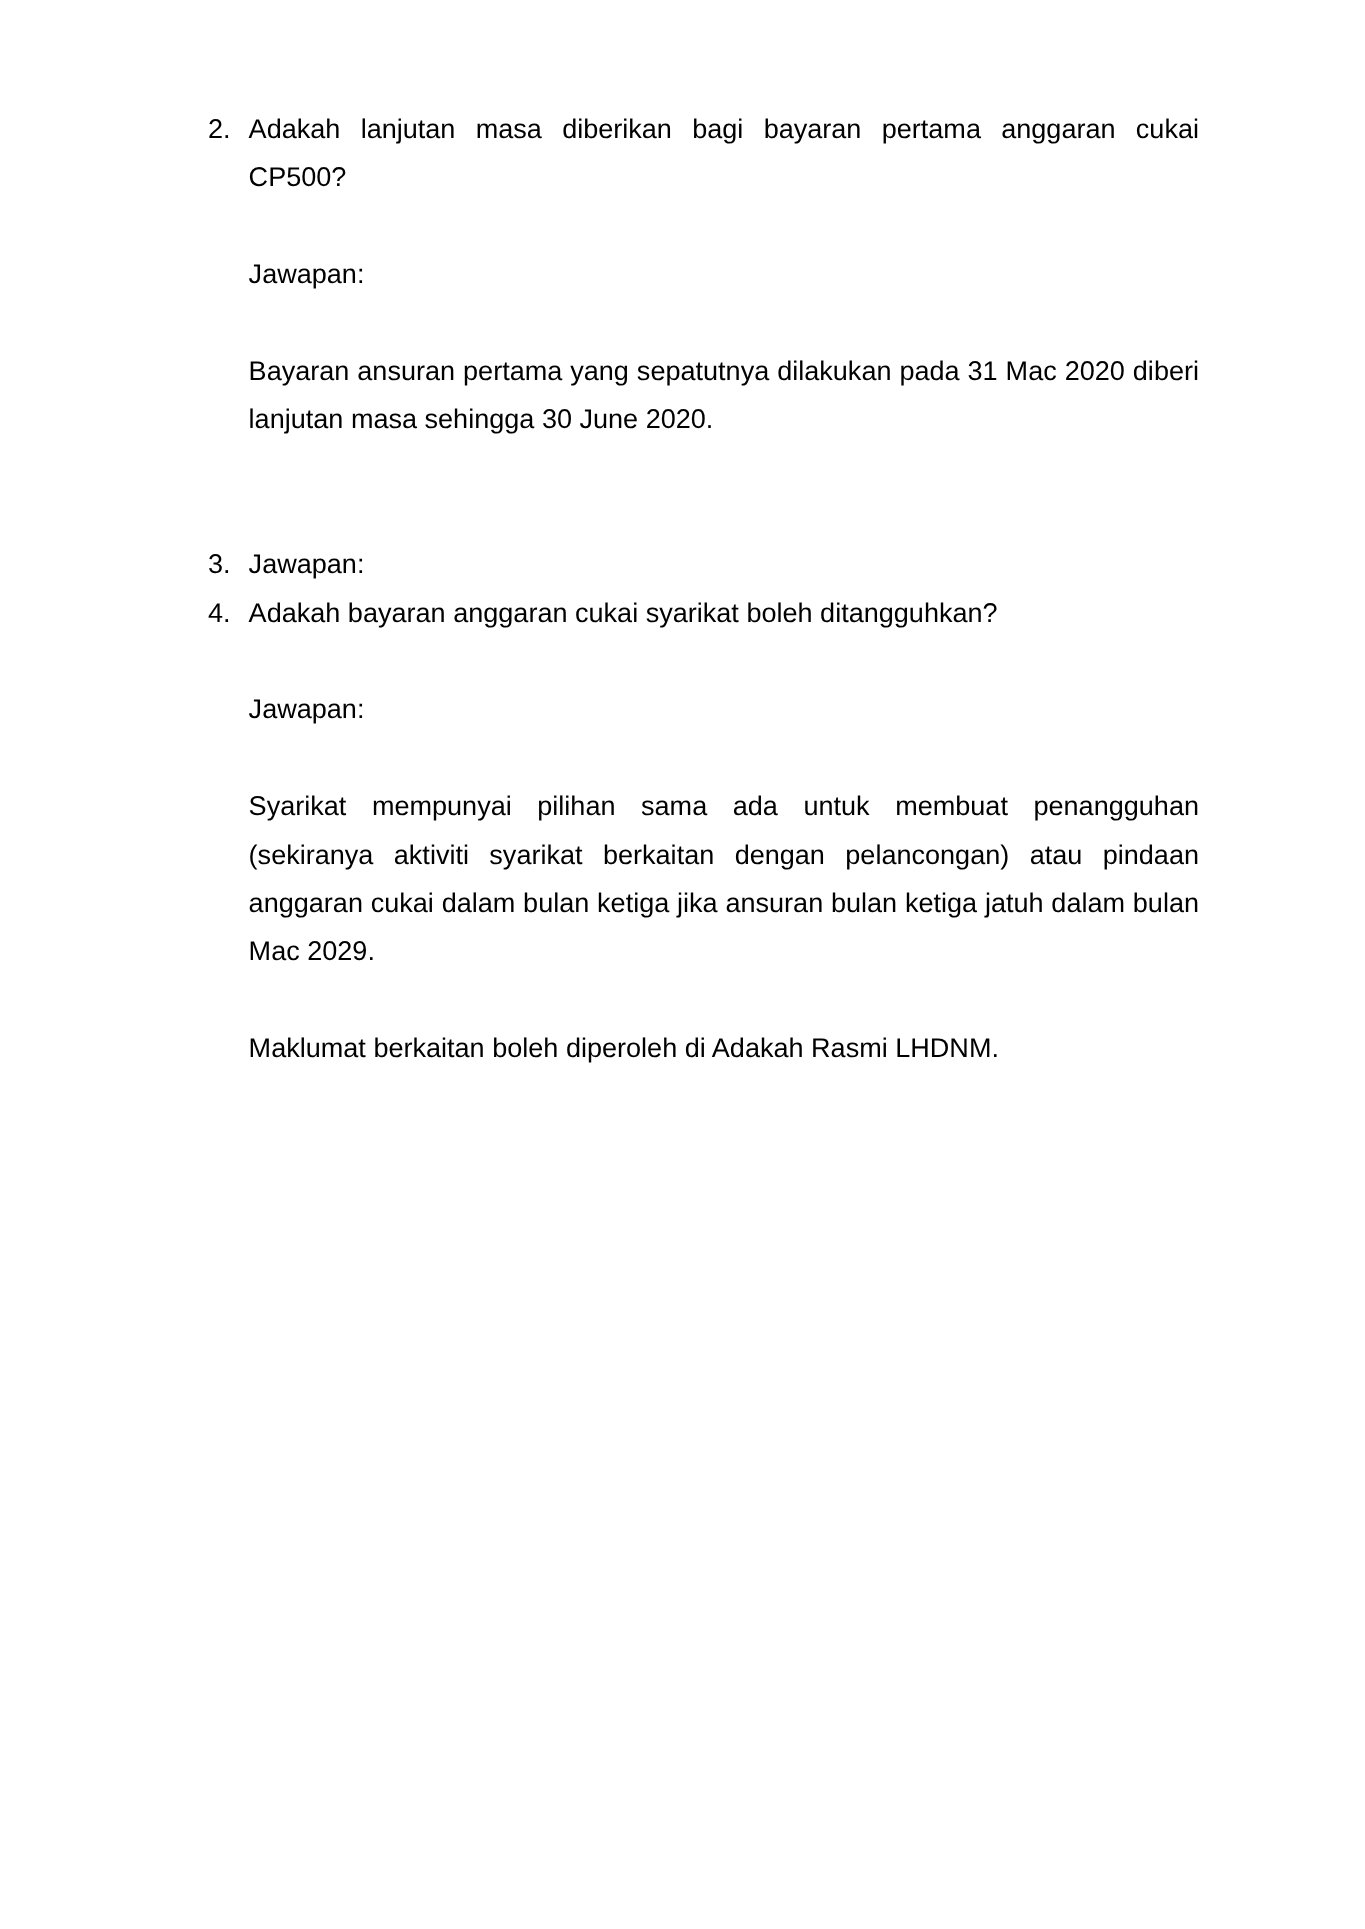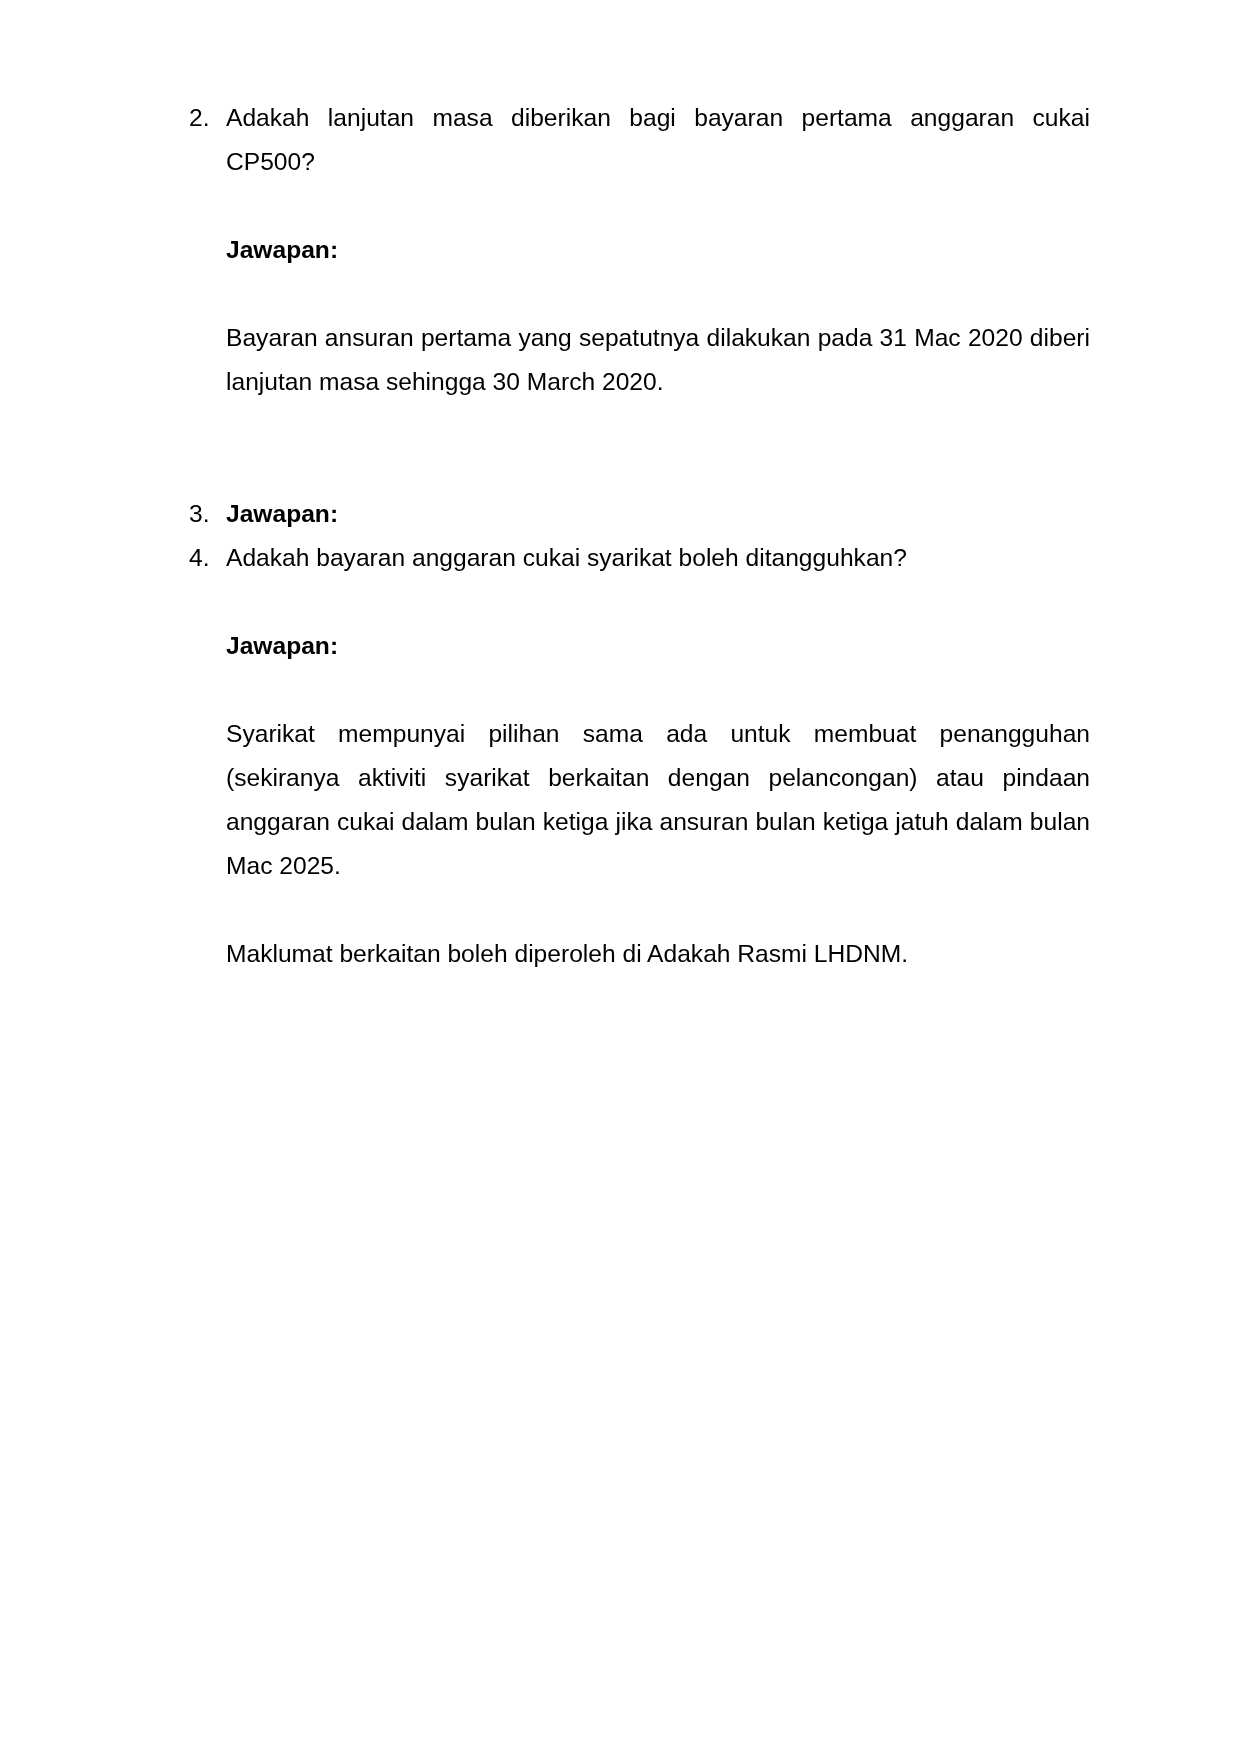--- a/index.html
+++ b/index.html
@@ -50,50 +50,50 @@
     text-align: justify;
     text-align-last: left;
   }
   p.para:last-child {
     margin-bottom: 0;
   }
   p.single {
     text-align: center;
   }
   .answer-label {
-    font-weight: bold;
+    font-weight: normal;
     text-align: left;
   }
 </style>
 </head>
 <body>
 
 <div class="page">
   <div class="content">
 
     <div class="item gap-large">
       <div class="num">2.</div>
       <div class="body">
         <p class="para">Adakah lanjutan masa diberikan bagi bayaran pertama anggaran cukai CP500?</p>
         <p class="para answer-label">Jawapan:</p>
-        <p class="para">Bayaran ansuran pertama yang sepatutnya dilakukan pada 31 Mac 2020 diberi lanjutan masa sehingga 30 March 2020.</p>
+        <p class="para">Bayaran ansuran pertama yang sepatutnya dilakukan pada 31 Mac 2020 diberi lanjutan masa sehingga 30 June 2020.</p>
       </div>
     </div>
 
     <div class="item gap-none">
       <div class="num">3.</div>
       <div class="body">
         <p class="para answer-label">Jawapan:</p>
       </div>
     </div>
 
     <div class="item gap-none">
       <div class="num">4.</div>
       <div class="body">
         <p class="para single">Adakah bayaran anggaran cukai syarikat boleh ditangguhkan?</p>
         <p class="para answer-label">Jawapan:</p>
-        <p class="para">Syarikat mempunyai pilihan sama ada untuk membuat penangguhan (sekiranya aktiviti syarikat berkaitan dengan pelancongan) atau pindaan anggaran cukai dalam bulan ketiga jika ansuran bulan ketiga jatuh dalam bulan Mac 2025.</p>
+        <p class="para">Syarikat mempunyai pilihan sama ada untuk membuat penangguhan (sekiranya aktiviti syarikat berkaitan dengan pelancongan) atau pindaan anggaran cukai dalam bulan ketiga jika ansuran bulan ketiga jatuh dalam bulan Mac 2029.</p>
         <p class="para single">Maklumat berkaitan boleh diperoleh di Adakah Rasmi LHDNM.</p>
       </div>
     </div>
 
   </div>
 </div>
 
 </body></html>

